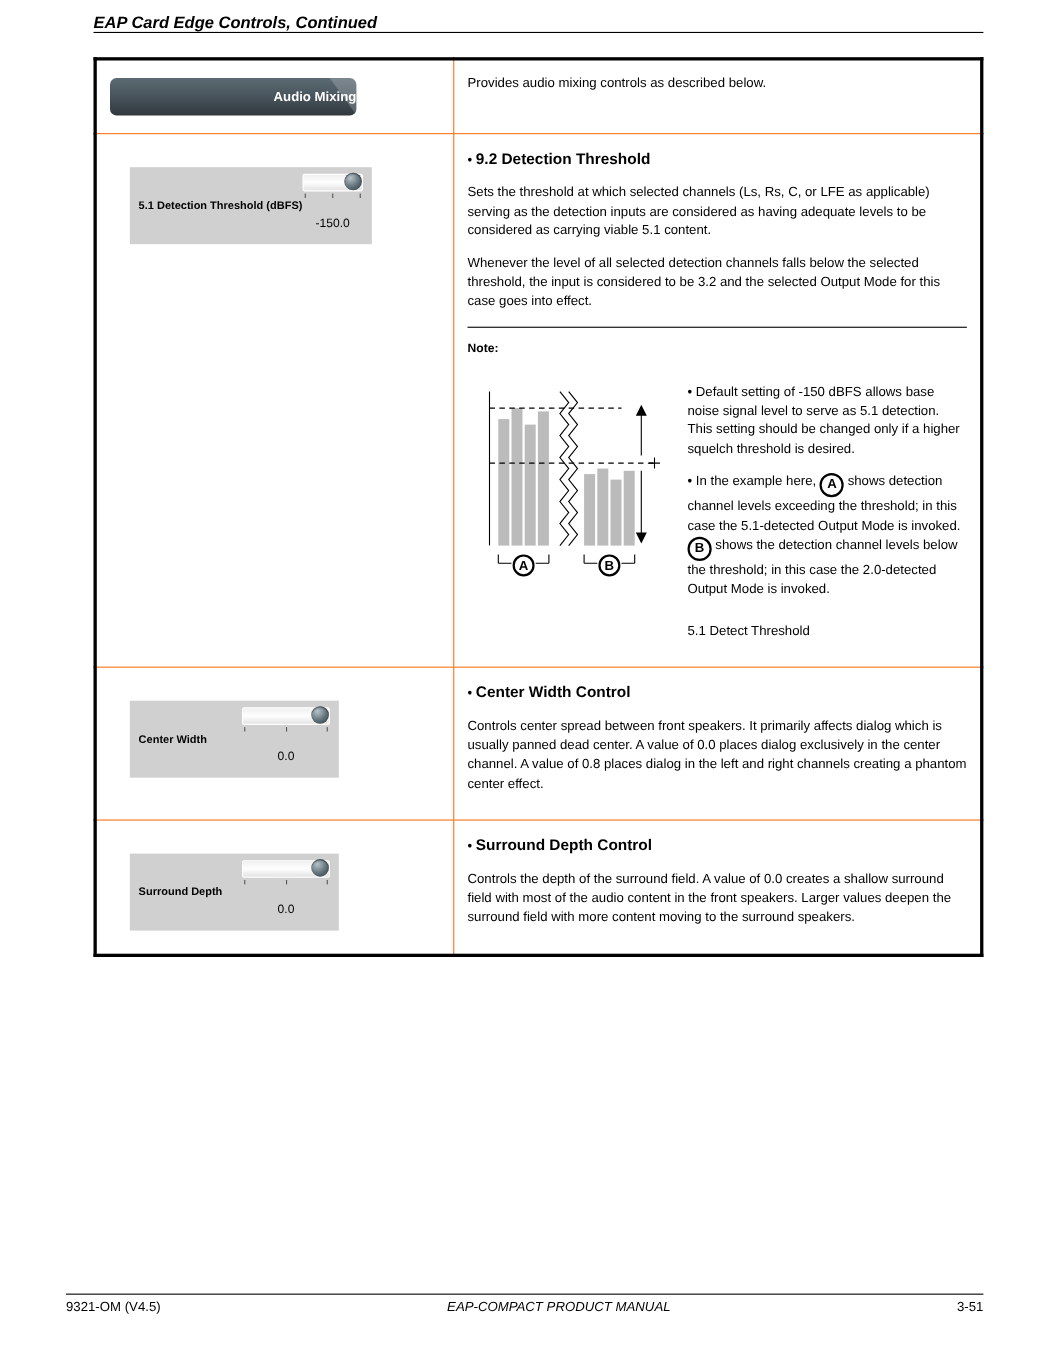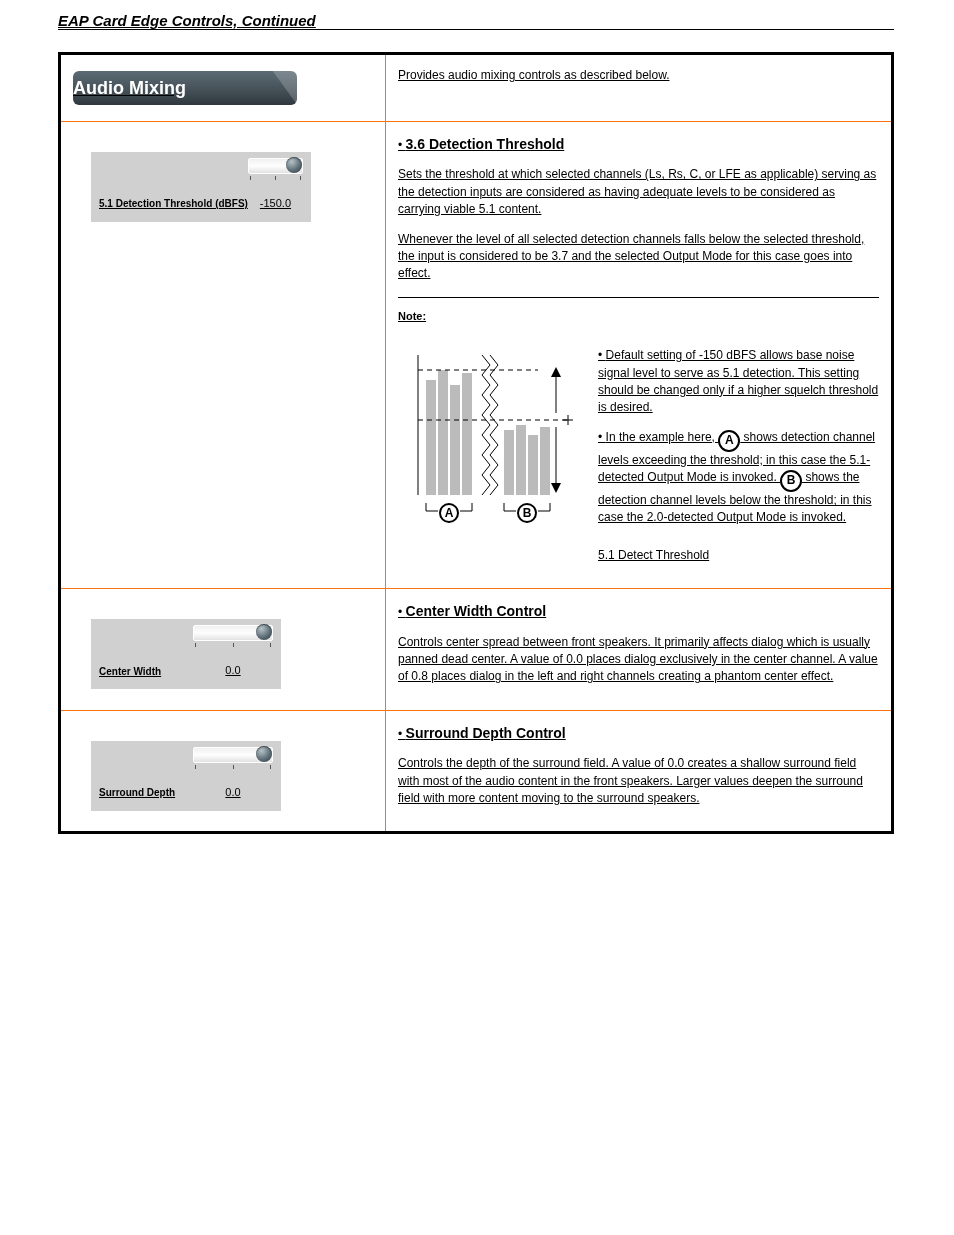--- a/index.html
+++ b/index.html
@@ -8,22 +8,21 @@
     background: #fff;
     font-family: Arial, Helvetica, sans-serif;
     color: #000;
     width: 954px;
   }
   .page {
     width: 954px;
     height: 1235px;
     position: relative;
     box-sizing: border-box;
-    padding: 38px 60px 0 58px;
-    text-decoration: underline;
+    padding: 38px 60px 0 85px;
   }
   .header-line {
     border: none;
     border-top: 1px solid #000;
     margin:  0 0 0;
   }
   .header-title {
     font-weight: bold;
     font-style: italic;
     font-size: 15px;
@@ -45,22 +44,22 @@
   .col-left { width: 300px; }
   .col-right { }
   
   .pill {
     width: 224px;
     height: 34px;
     background: linear-gradient(#5b6a73 0%, #4a565e 45%, #2f383e 100%);
     border-radius: 6px 6px 6px 6px;
     color: #fff;
     font-weight: bold;
-    font-size: 18px;
-    text-align: left;
+    font-size: 12px;
+    text-align: right;
     line-height: 34px;
     position: relative;
     margin: 4px 0 4px 0;
   }
   .pill::after{
     content:"";
     position:absolute;
     right:-1px; top:-1px;
     border-top: 36px solid #fff;
     border-left: 26px solid transparent;
@@ -71,21 +70,21 @@
     background: #d0d0d0;
     padding: 6px 8px 10px 8px;
     width: 220px;
     margin: 18px 0 0 18px;
     box-sizing: border-box;
     position: relative;
   }
   .slider-box.small { width: 190px; }
   .slider-row {
     display: flex;
-    align-items: flex-end;
+    align-items: center;
     justify-content: space-between;
   }
   .slider-label {
     font-size: 10px;
     font-weight: bold;
     color: #000;
     padding-top: 6px;
     white-space: nowrap;
   }
   .slider-ctl {
@@ -178,23 +177,23 @@
                     <span></span>
                     <span></span>
                     <span></span>
                   </div>
               <div class="value">-150.0</div>
             </div>
           </div>
         </div>
       </td>
       <td class="col-right right-threshold">
-        <div>• <span class="cell-title" style="display:inline">3.6 Detection Threshold</span></div>
+        <div>• <span class="cell-title" style="display:inline">9.2 Detection Threshold</span></div>
         <p>Sets the threshold at which selected channels (Ls, Rs, C, or LFE as applicable) serving as the detection inputs are considered as having adequate levels to be considered as carrying viable 5.1 content.</p>
-        <p>Whenever the level of all selected detection channels falls below the selected threshold, the input is considered to be 3.7 and the selected Output Mode for this case goes into effect.</p>
+        <p>Whenever the level of all selected detection channels falls below the selected threshold, the input is considered to be 3.2 and the selected Output Mode for this case goes into effect.</p>
 
         <hr class="note-hr">
         <span class="note-title">Note:</span>
 
         <div class="note-flex">
           <div class="note-graphic">
             <svg viewBox="0 0 180 200" width="180" height="200">
 
               <line x1="20" y1="20" x2="20" y2="160" stroke="#000"></line>
 
@@ -285,13 +284,21 @@
         </div>
       </td>
       <td class="col-right">
         <div>• <span class="cell-title" style="display:inline">Surround Depth Control</span></div>
         <p>Controls the depth of the surround field. A value of 0.0 creates a shallow surround field with most of the audio content in the front speakers. Larger values deepen the surround field with more content moving to the surround speakers.</p>
       </td>
     </tr>
   </tbody>
     </table>
 
+  <div class="footer">
+    <hr>
+    <div class="footer-row">
+      <span>9321-OM (V4.5)</span>
+      <span class="fit">EAP-COMPACT PRODUCT MANUAL</span>
+      <span>3-51</span>
+    </div>
+  </div>
 </div>
 
 </body></html>

